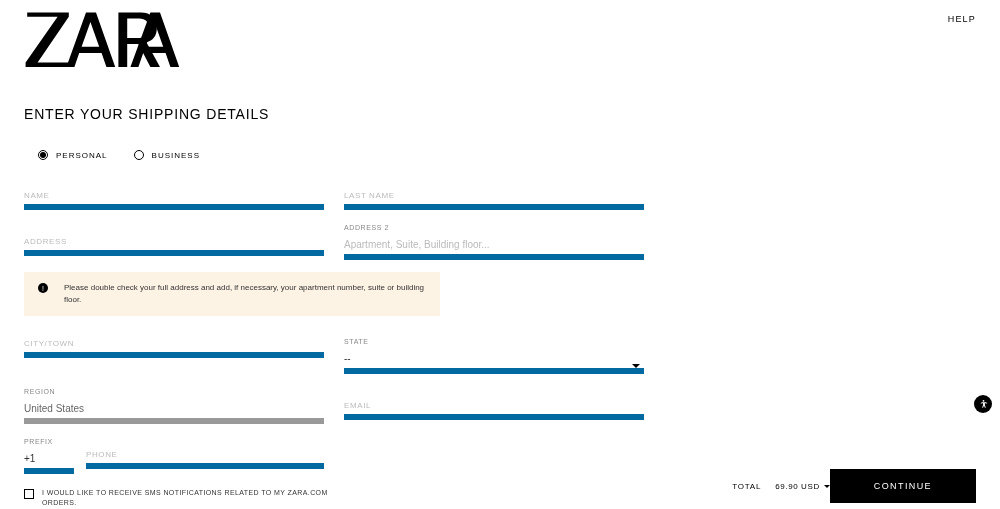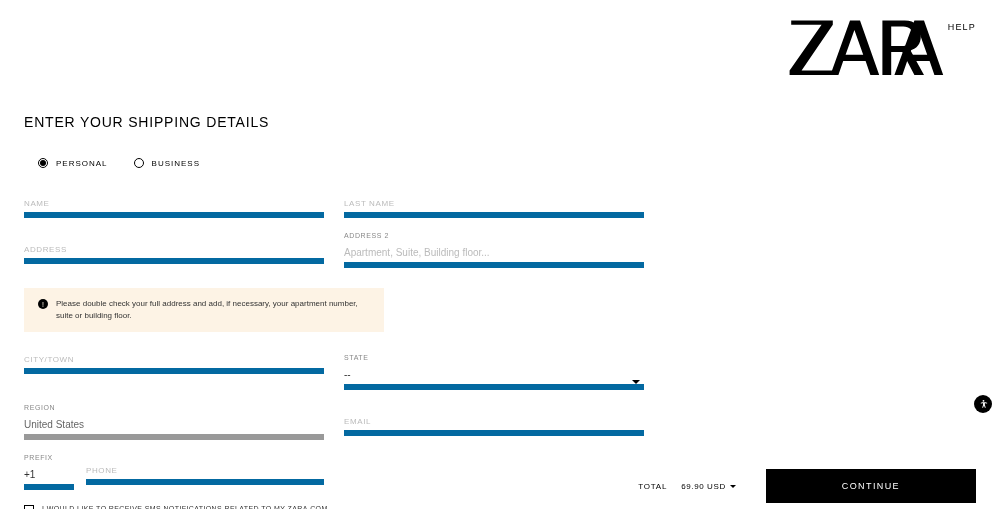--- a/index.html
+++ b/index.html
@@ -6,23 +6,23 @@
 body {
   font-family: "Helvetica Neue", Arial, sans-serif;
   background: #fff;
   width: 1000px;
   height: 509px;
   position: relative;
   overflow: hidden;
 }
 .header {
   display: flex;
-  justify-content: flex-end;
+  justify-content: space-between;
   align-items: flex-start;
-  padding: 18px 24px 0 24px;
+  padding: 10px 24px 0 24px;
 }
 .logo {
   font-size: 60px;
   font-weight: 300;
   letter-spacing: -6px;
   color: #000;
   font-family: Georgia, serif;
   line-height: 0.85;
   transform: scaleY(1.1);
 }
@@ -108,25 +108,25 @@
   letter-spacing: 0.6px;
   color: #999;
 }
 .field-input::placeholder { color: #bbb; }
 .field.readonly .field-input { color: #666; border-bottom-color: #999; }
 .warning {
   grid-column: 1 / 2;
   background: #fdf3e5;
   padding: 10px 14px;
   display: flex;
-  gap: 8px;
+  gap: 16px;
   align-items: flex-start;
-  margin-top: 12px;
+  margin-top: 4px;
   margin-bottom: 8px;
-  width: 360px;
+  width: 416px;
 }
 .warn-icon {
   width: 10px; height: 10px;
   background: #000;
   border-radius: 50%;
   color: #fdf3e5;
   font-size: 7px;
   display: flex;
   align-items: center;
   justify-content: center;
@@ -176,21 +176,20 @@
   letter-spacing: 0.4px;
   line-height: 1.4;
   color: #333;
 }
 .footer {
   position: absolute;
   bottom: 6px;
   right: 24px;
   display: flex;
   align-items: center;
-  gap: 30px;
 }
 .total-wrap {
   display: flex;
   align-items: center;
   gap: 14px;
 }
 .total-label {
   font-size: 8px;
   letter-spacing: 0.8px;
   font-weight: 500;
@@ -207,21 +206,21 @@
   width: 0; height: 0;
   border-left: 3px solid transparent;
   border-right: 3px solid transparent;
   border-top: 3px solid #000;
 }
 .continue-btn {
   background: #000;
   color: #fff;
   font-size: 9px;
   letter-spacing: 1.4px;
-  padding: 12px 76px;
+  padding: 12px 44px;
   border: none;
   cursor: pointer;
 }
 .a11y-btn {
   position: absolute;
   right: 8px;
   top: 395px;
   width: 18px; height: 18px;
   background: #000;
   border-radius: 50%;

